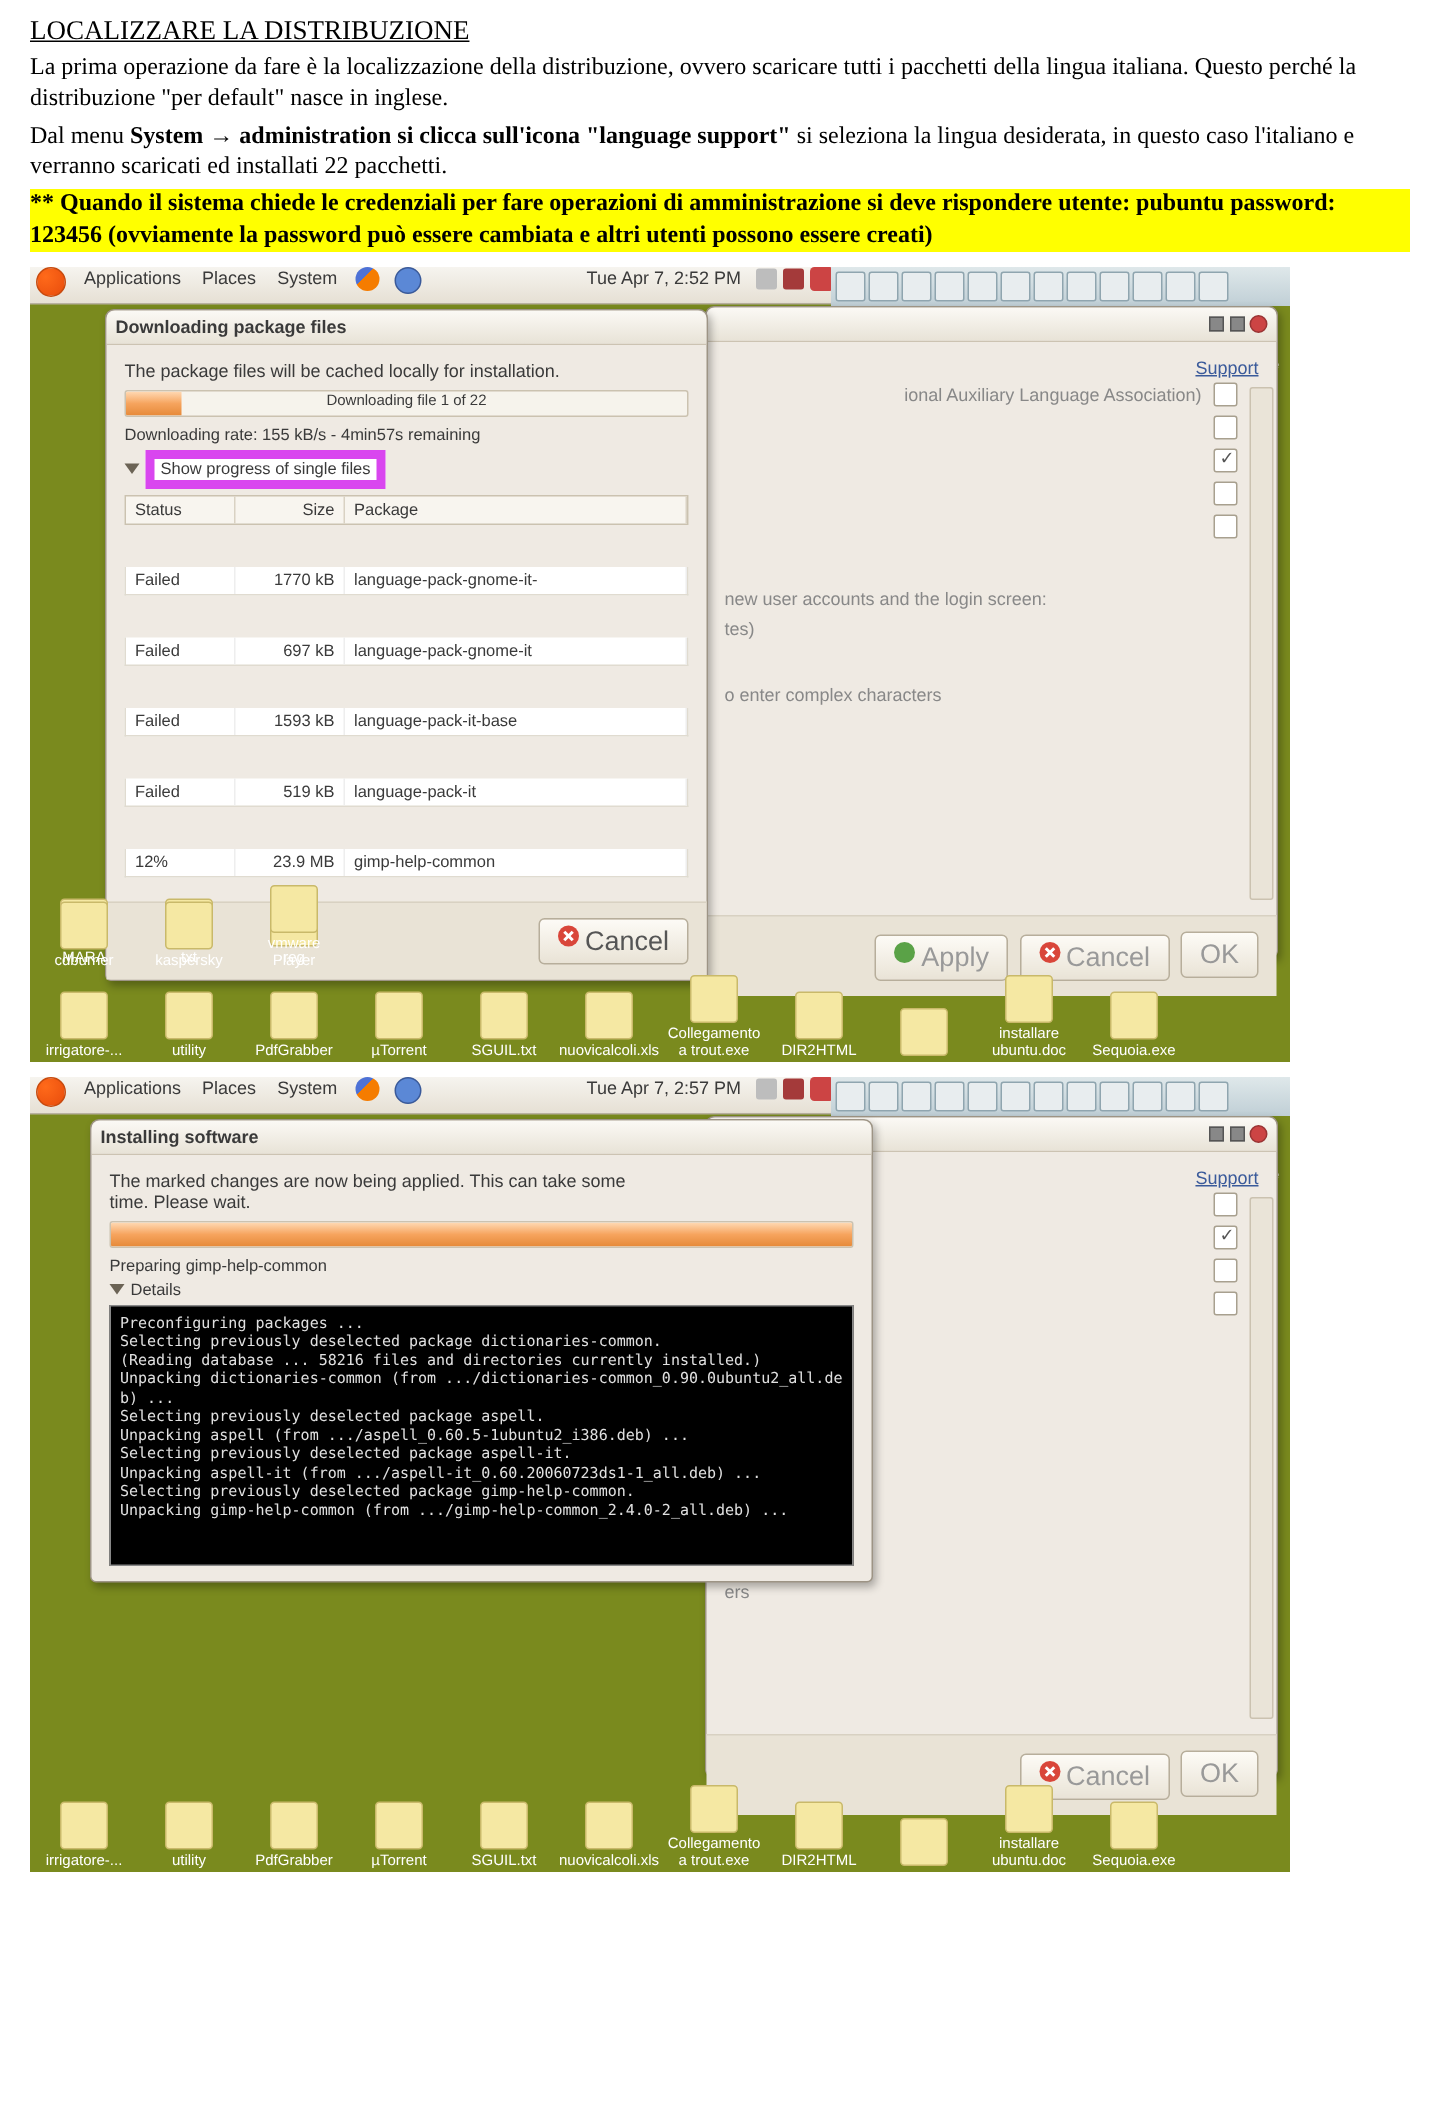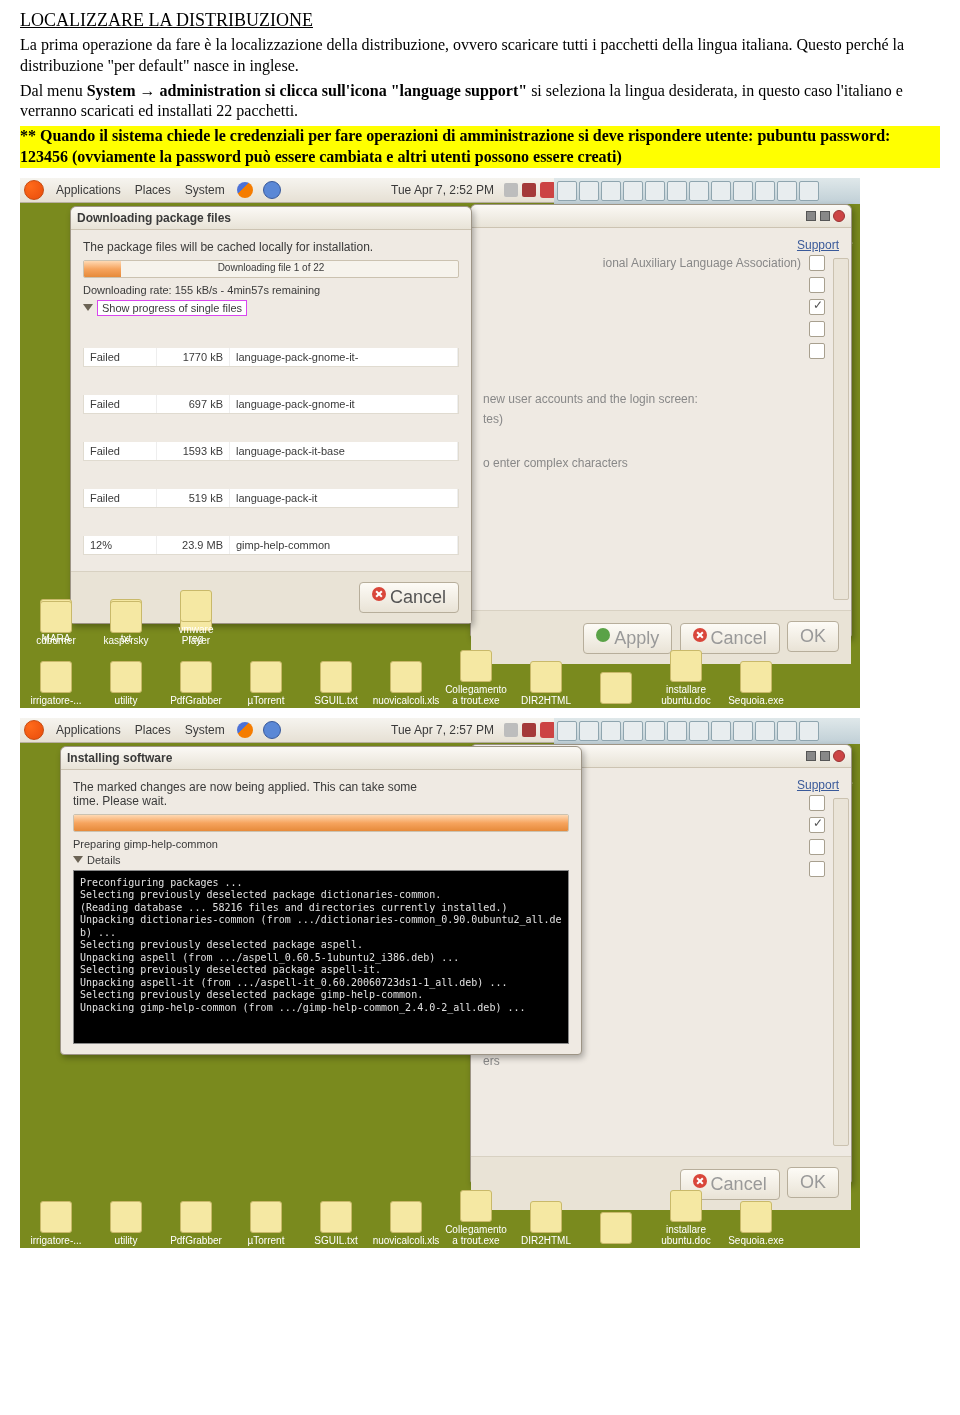--- a/index.html
+++ b/index.html
@@ -31,21 +31,21 @@
   }
   .shot2 { height: 530px; }
 
   
   .ubuntu-panel {
     position: absolute; top:0; left:0; right:300px;
     height: 24px;
     background: linear-gradient(to bottom, #f6f4ef, #e6e0d4);
     border-bottom: 1px solid #b8b0a0;
     display: flex;
-    align-items: center;
+    align-items: flex-start;
     font-family: sans-serif;
     font-size: 12px;
     color: #3a3a3a;
     padding: 0 4px;
     gap: 10px;
   }
   .ubuntu-panel .ubuntu-logo {
     width:18px; height:18px; border-radius:50%;
     background: radial-gradient(circle at 30% 30%, #ff6a1a, #e84c0c);
     border:1px solid #c74a0e;
@@ -263,21 +263,26 @@
     <div class="gnome-titlebar">Downloading package files</div>
     <div class="gnome-body">
       <div>The package files will be cached locally for installation.</div>
       <div class="progress-bar">
           <div class="progress-fill" style="width:10%"></div>
         <div style="position:absolute;width:100%;text-align:center;top:1px;font-size:10px;">Downloading file 1 of 22</div>
       </div>
       <div style="font-size:11px;">Downloading rate: 155 kB/s - 4min57s remaining</div>
       <div class="expander">
           <span class="tri"></span>
-        <span style="border:1px solid #d946ef;background:#fff;padding:1px 4px;">Show progress of single files</span>
+        <span style="border:6px solid #d946ef;background:#fff;padding:1px 4px;">Show progress of single files</span>
+      </div>
+      <div class="table-hdr">
+        <div class="col-status">Status</div>
+        <div class="col-size">Size</div>
+        <div class="col-pkg">Package</div>
       </div>
       <div id="dlg1-rows">
           <div class="table-row">
             <div class="col-status">Failed</div>
             <div class="col-size">1770 kB</div>
             <div class="col-pkg">language-pack-gnome-it-</div>
           </div>
           <div class="table-row">
             <div class="col-status">Failed</div>
             <div class="col-size">697 kB</div>

